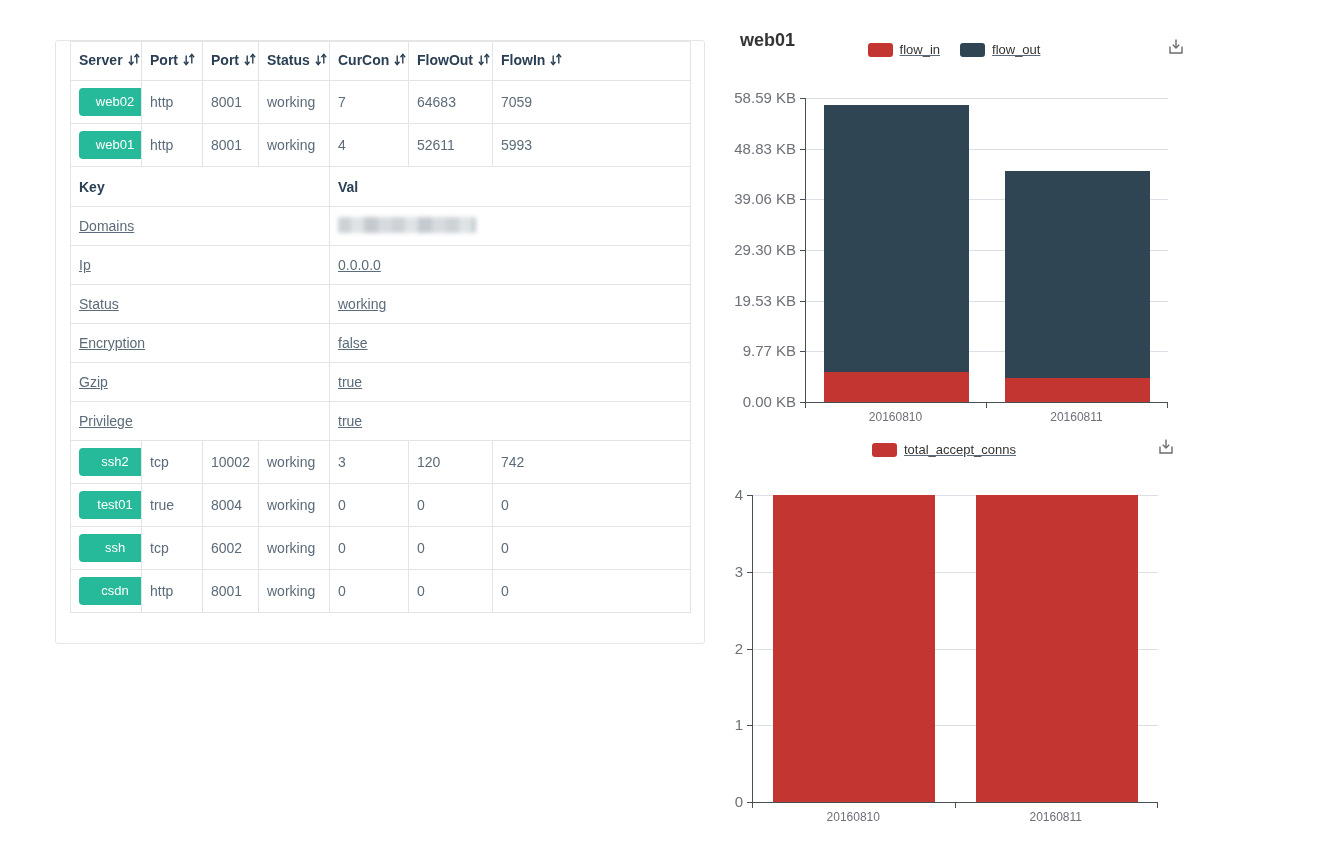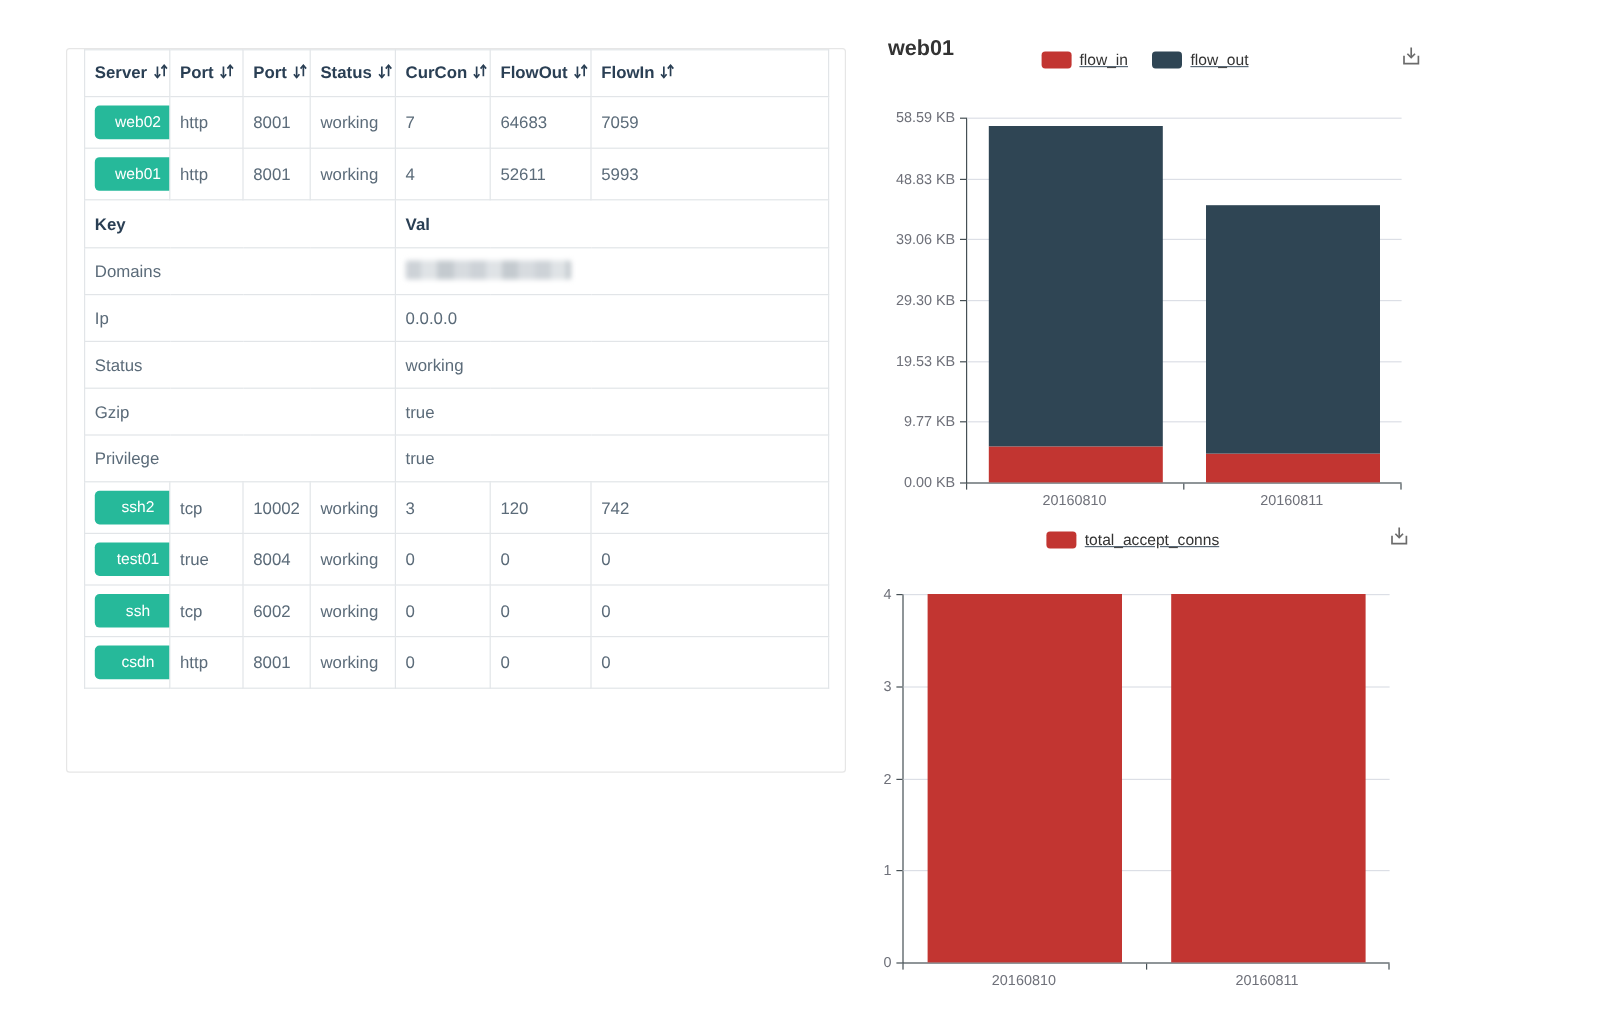--- a/index.html
+++ b/index.html
@@ -9,41 +9,41 @@
   
   .card{position:absolute;left:55px;top:40px;width:650px;height:604px;
         background:#fff;border:1px solid #e6e6e6;border-radius:3px;box-sizing:border-box;
         padding:0 14px;}
   table.srv{border-collapse:collapse;table-layout:fixed;width:620px;font-size:14px;}
   table.srv th,table.srv td{border:1px solid #e2e5e8;padding:0 8px;vertical-align:middle;
         text-align:left;overflow:hidden;white-space:nowrap;}
   table.srv thead th{color:#2a3f54;font-weight:bold;height:38px;cursor:pointer;}
   table.srv td{color:#5b6b79;}
   tr.row-badge td{height:42px;}
-  tr.row-plain td{height:38px;}
+  tr.row-plain td{height:38px;text-decoration:underline;}
   th.kv{color:#2a3f54;font-weight:bold;height:39px;}
   .badge-btn{display:inline-block;width:72px;height:28px;line-height:28px;text-align:center;
         background:#26B99A;color:#fff;font-size:13px;border:none;border-radius:4px;cursor:pointer;
         font-family:"Liberation Sans",sans-serif;padding:0;}
   .sort-ic{display:inline-block;vertical-align:-2px;margin-left:4px;}
   .blur-redact{display:inline-block;width:138px;height:16px;border-radius:2px;filter:blur(2px);
         background:repeating-linear-gradient(90deg,#cdd2d7 0 13px,#dfe3e6 13px 26px,#c4cacf 26px 40px,#d7dbdf 40px 54px);}
 
   
   .chart{position:absolute;width:472px;}
   .chart-title{position:absolute;left:22px;top:10px;font-size:18px;font-weight:bold;color:#333;}
   .legend{position:absolute;left:0;top:22px;width:100%;display:flex;justify-content:center;
           align-items:center;gap:20px;text-decoration:underline;}
   .legend-item{display:flex;align-items:center;}
   .legend-swatch{width:25px;height:14px;border-radius:3px;}
   .legend-label{margin-left:7px;font-size:13px;color:#333;}
   .dl-icon{position:absolute;left:448px;top:18px;width:20px;height:18px;cursor:pointer;}
   .plot{position:absolute;border-left:1px solid #465055;border-bottom:1px solid #465055;box-sizing:content-box;}
   .gridline{position:absolute;left:0;width:100%;height:1px;background:#dcdfe6;}
-  .ytick-label{position:absolute;font-size:12px;color:#6E7079;text-align:right;line-height:14px;}
+  .ytick-label{position:absolute;font-size:15px;color:#6E7079;text-align:right;line-height:14px;}
   .ytick-mark{position:absolute;height:1px;background:#465055;}
   .xtick-mark{position:absolute;width:1px;background:#465055;}
   .xtick-label{position:absolute;font-size:12px;color:#6E7079;text-align:center;}
   .bar-seg{position:absolute;}
 </style>
 </head>
 <body>
 
 <div class="page">
 
@@ -131,20 +131,24 @@
             <td colspan="4">Domains</td>
             <td colspan="3"><span class="blur-redact"></span></td>
           </tr>
           <tr class="row-plain">
             <td colspan="4">Ip</td>
             <td colspan="3">0.0.0.0</td>
           </tr>
           <tr class="row-plain">
             <td colspan="4">Status</td>
             <td colspan="3">working</td>
+          </tr>
+          <tr class="row-plain">
+            <td colspan="4">Encryption</td>
+            <td colspan="3">false</td>
           </tr>
           <tr class="row-plain">
             <td colspan="4">Gzip</td>
             <td colspan="3">true</td>
           </tr>
           <tr class="row-plain">
             <td colspan="4">Privilege</td>
             <td colspan="3">true</td>
           </tr>
           <tr class="row-badge">

